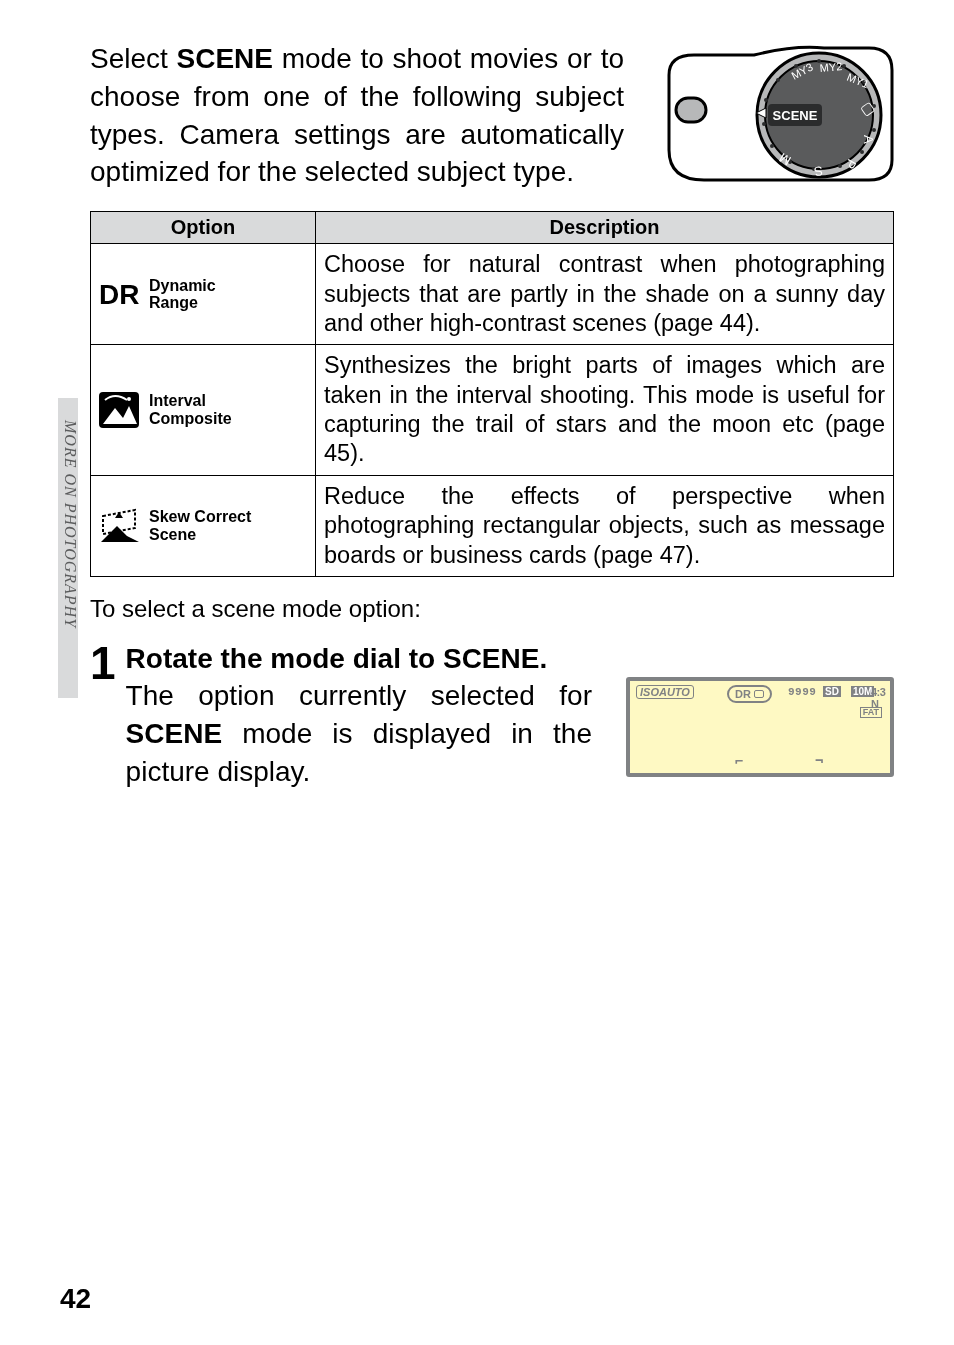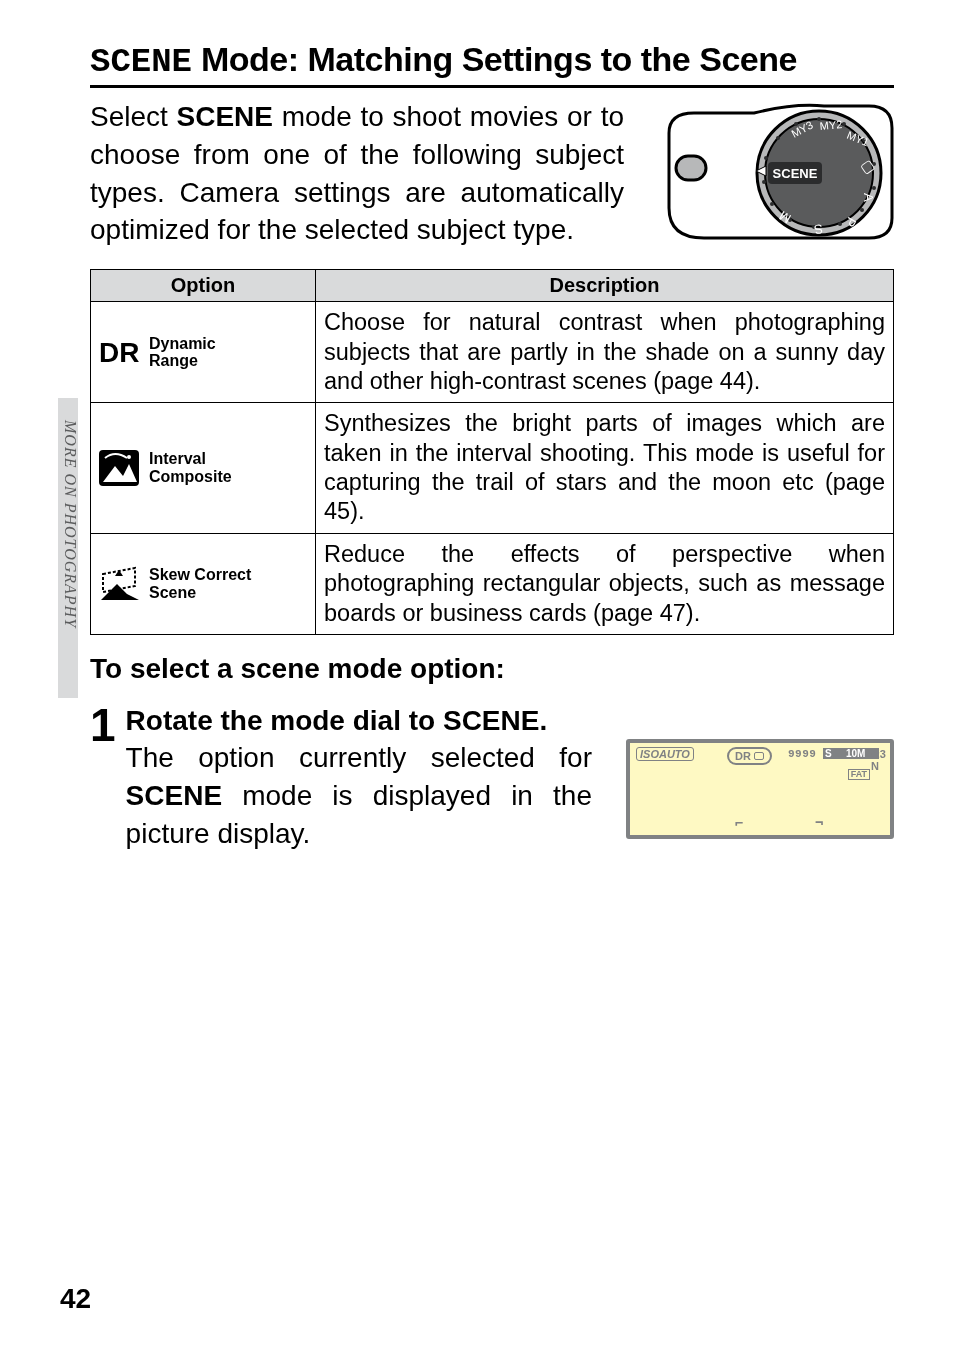--- a/index.html
+++ b/index.html
@@ -21,57 +21,54 @@
 
   
   table.opts { width: 100%; border-collapse: collapse; margin-bottom: 18px; }
   table.opts th { background: #d9dadb; font-family: Arial, sans-serif; font-weight: 900; font-size: 20px; padding: 4px 6px; border: 1px solid #000; }
   table.opts td { border: 1px solid #000; font-size: 23.5px; line-height: 1.25; padding: 6px 8px; vertical-align: middle; text-align: justify; }
   table.opts td.optcell { width: 225px; text-align: left; padding: 4px 6px; }
   .opt-row { display: flex; align-items: center; gap: 8px; }
   .opt-label { font-family: Arial, sans-serif; font-weight: 900; font-size: 16px; line-height: 1.1; }
   .opt-icon { width: 44px; height: 40px; flex: 0 0 44px; display:flex; align-items:center; justify-content:center; }
 
-  .selectline { font-size: 28px; margin-bottom: 20px; font-weight: bold; }
+  .selectline { font-size: 24px; margin-bottom: 20px; }
 
   .step { display:flex; align-items:flex-start; gap: 10px; }
   .stepnum { font-family: Arial, sans-serif; font-weight: 900; font-size: 46px; line-height: 0.9; }
   .stepbody { flex: 1; }
   .stephead { font-family: Arial, sans-serif; font-weight: 700; font-size: 28px; margin-bottom: 2px; }
   .stephead .kw { font-family: Arial, sans-serif; font-weight: 900; }
   .steprow { display:flex; align-items:flex-start; gap: 34px; }
   .steptext { flex: 1; font-size: 28px; line-height: 1.35; text-align: justify; }
   .steptext .kw { font-family: Arial, sans-serif; font-weight: 700; }
 
   .lcd { width: 268px; height: 100px; border: 4px solid #808284; border-radius: 3px; background: #fef9c3; position: relative; flex: 0 0 268px; }
   .lcd-inner { position: absolute; inset: 0; }
   .badge { position:absolute; font-size: 11px; font-weight: bold; color:#808284; }
   .iso  { left:6px; top:4px; border:1.5px solid #808284; border-radius:3px; padding:0 3px; font-style: italic; }
   .drbox { left:97px; top:4px; border:2px solid #808284; border-radius:10px; padding:1px 6px; display:flex; gap:3px; align-items:center; }
   .count { left:158px; top:5px; letter-spacing:0.5px; font-family: "Courier New", monospace; }
   .sd    { left:193px; top:5px; background:#808284; color:#fff; padding:0 2px; font-size:10px; }
-  .tenm  { left:202px; top:5px; background:#808284; color:#fff; padding:0 14px; font-size:10px; }
+  .tenm  { left:221px; top:5px; background:#808284; color:#fff; padding:0 2px; font-size:10px; }
   .ratio { left:241px; top:5px; font-size:11px; letter-spacing:-0.5px; }
-  .fat   { right:20px; top:26px; border:1px solid #808284; padding:0 2px; font-size:9px; line-height:9px; }
+  .fat   { right:8px; top:26px; border:1px solid #808284; padding:0 2px; font-size:9px; line-height:9px; }
   .corner-l { left:105px; top:72px; font-family: monospace; font-size:14px; }
   .corner-r { left:185px; top:72px; font-family: monospace; font-size:14px; }
 
   .pagenum { position:absolute; left:60px; bottom:30px; font-family: Arial, sans-serif; font-weight:700; font-size:28px; }
 </style>
 </head>
 <body>
 
 <div class="page">
 
   <div class="side-tab"></div>
   <div class="side-label">MORE ON PHOTOGRAPHY</div>
 
-  <h1 class="title">
-    <span class="scene-label">SCENE</span><span> Mode: Matching Settings to the Scene</span>
-  </h1>
 
   <div class="intro-row">
     <p class="intro-text">
       <span>Select </span><span class="kw">SCENE</span><span> mode to shoot movies or to choose from one of the following subject types. Camera settings are automatically optimized for the selected subject type.</span>
     </p>
     <div class="dial-wrap">
       <svg class="dial-svg" viewBox="0 0 230 145">
 
         <path d="M5 35 Q5 15 30 15 L90 15 Q130 5 160 8 L205 8 Q228 8 228 30 L228 120 Q228 140 205 140 L40 140 Q5 140 5 110 Z" fill="#fff" stroke="#000" stroke-width="3"></path>
 

